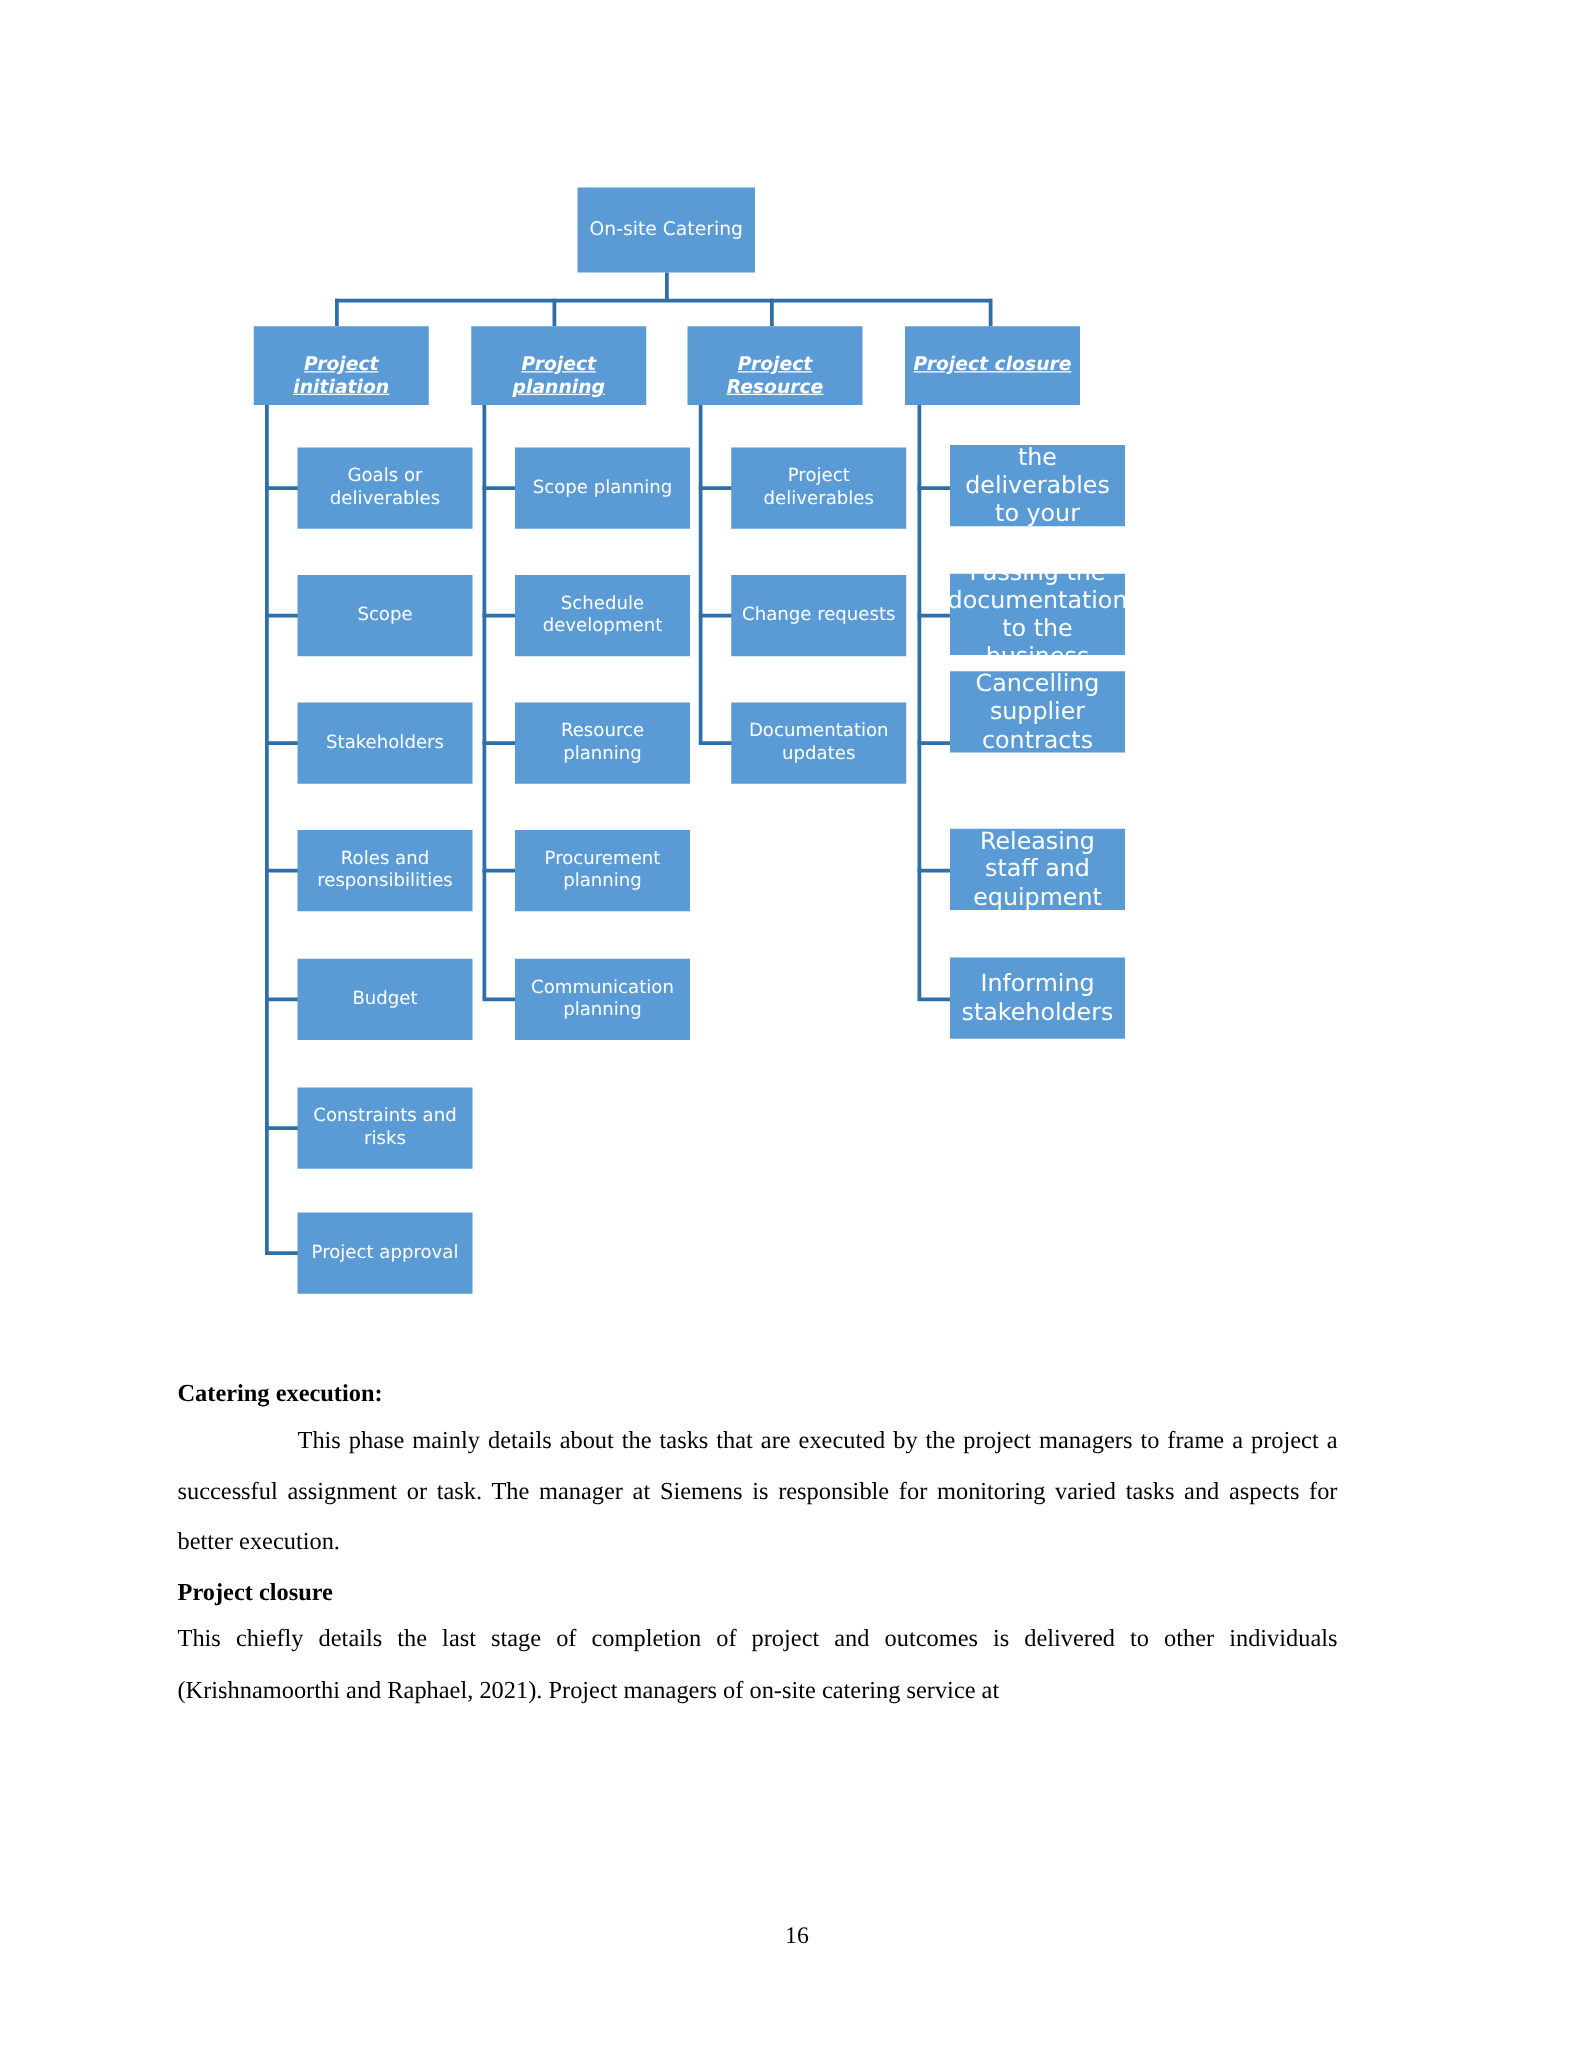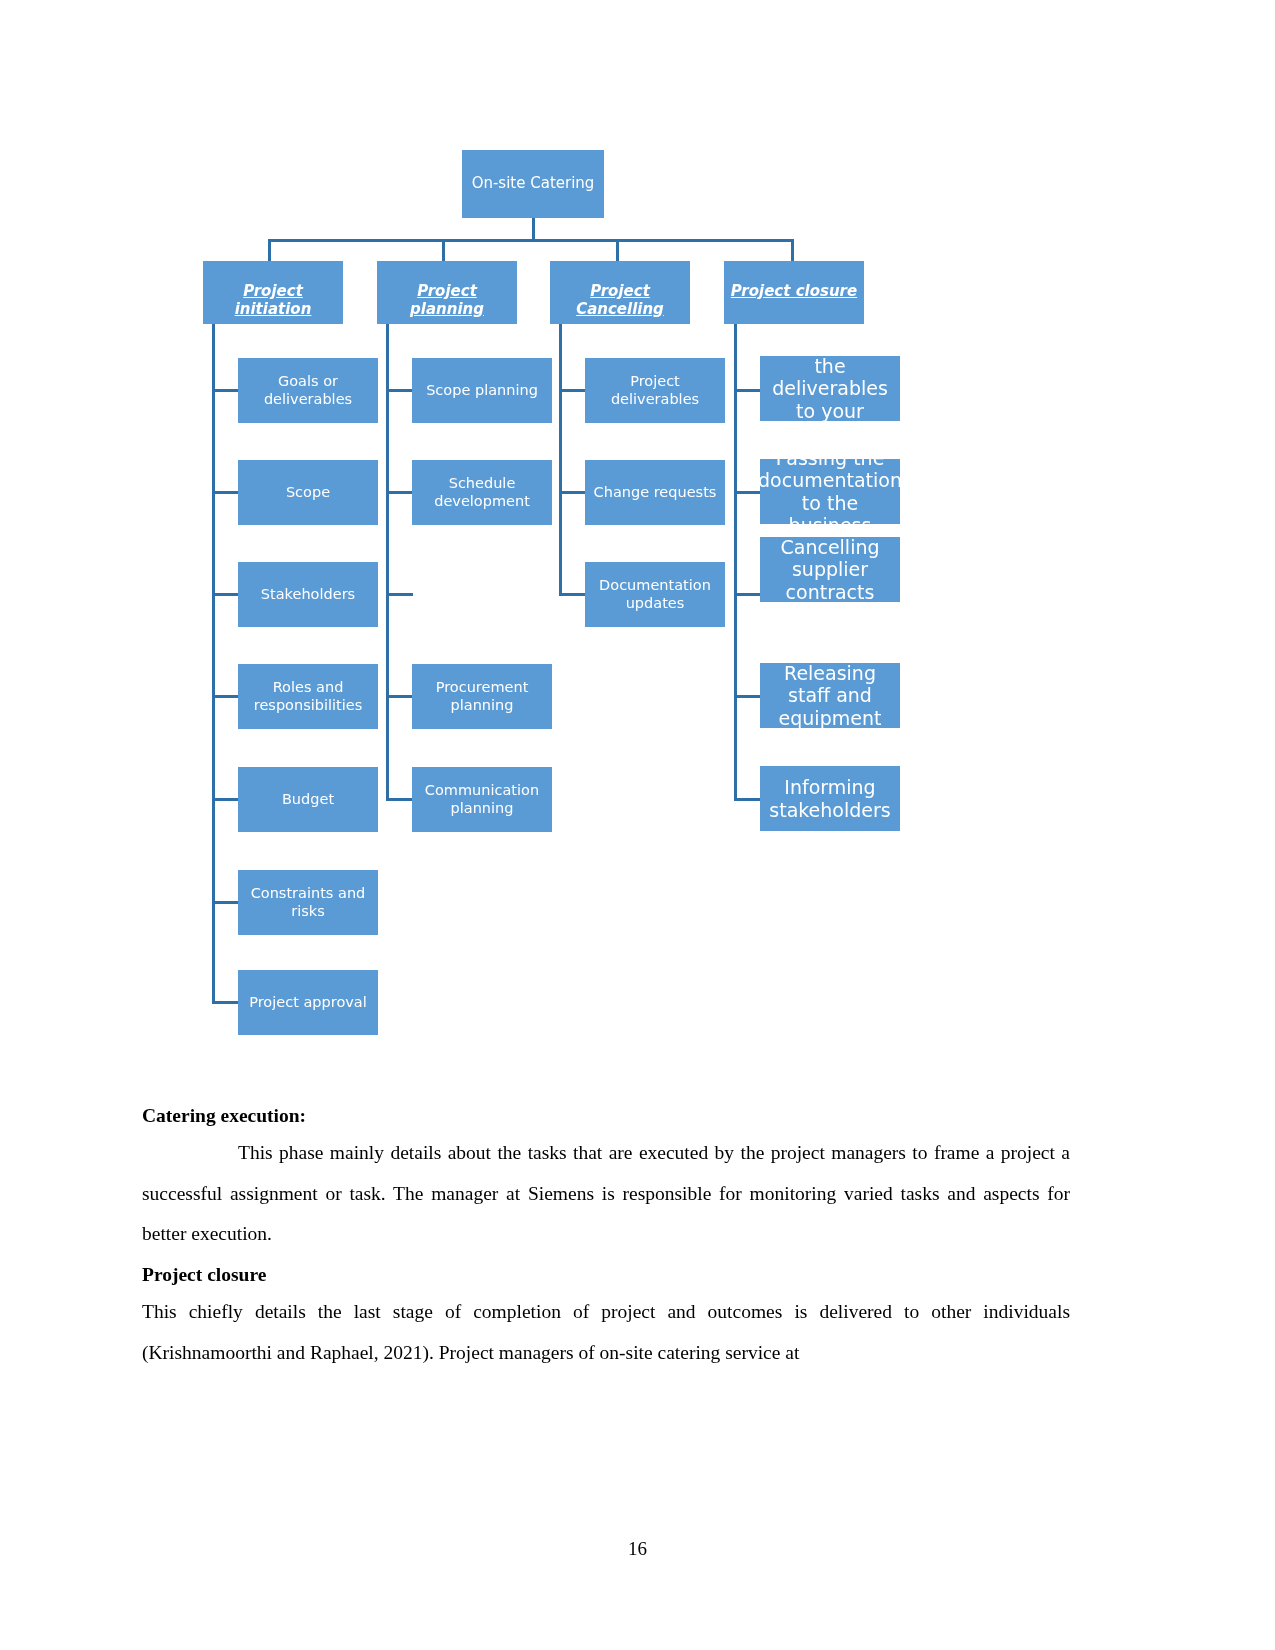--- a/index.html
+++ b/index.html
@@ -129,21 +129,21 @@
 
     <div class="line-h" style="left:118px; top:119px; width:525px;"></div>
 
     <div class="line-v" style="left:118px; top:119px; height:22px;"></div>
     <div class="line-v" style="left:292px; top:119px; height:22px;"></div>
     <div class="line-v" style="left:466px; top:119px; height:22px;"></div>
     <div class="line-v" style="left:641px; top:119px; height:22px;"></div>
 
     <div class="node phase" style="left:227px; top:141px; width:140px; height:63px;">Project planning</div>
     <div class="node phase" style="left:53px; top:141px; width:140px; height:63px;">Project initiation</div>
-    <div class="node phase" style="left:400px; top:141px; width:140px; height:63px;">Project Cancelling</div>
+    <div class="node phase" style="left:400px; top:141px; width:140px; height:63px;">Project Resource</div>
     <div class="node phase" style="left:574px; top:141px; width:140px; height:63px;">Project closure</div>
 
     <div class="line-v" style="left:62px; top:204px; height:679px;"></div>
 
     <div class="line-h" style="left:62px; top:269px; width:27px;"></div>
     <div class="node child" style="left:88px; top:238px; width:140px; height:65px;">Goals or deliverables</div>
 
     <div class="line-h" style="left:62px; top:371px; width:27px;"></div>
     <div class="node child" style="left:88px; top:340px; width:140px; height:65px;text-align:center;">Scope</div>
 
@@ -164,20 +164,21 @@
 
     <div class="line-v" style="left:236px; top:204px; height:475px;"></div>
 
     <div class="line-h" style="left:236px; top:269px; width:27px;"></div>
     <div class="node child" style="left:262px; top:238px; width:140px; height:65px;">Scope planning</div>
 
     <div class="line-h" style="left:236px; top:371px; width:27px;"></div>
     <div class="node child" style="left:262px; top:340px; width:140px; height:65px;">Schedule development</div>
 
     <div class="line-h" style="left:236px; top:473px; width:27px;"></div>
+    <div class="node child" style="left:262px; top:442px; width:140px; height:65px;">Resource planning</div>
 
     <div class="line-h" style="left:236px; top:575px; width:27px;"></div>
     <div class="node child" style="left:262px; top:544px; width:140px; height:65px;">Procurement planning</div>
 
     <div class="line-h" style="left:236px; top:678px; width:27px;"></div>
     <div class="node child" style="left:262px; top:647px; width:140px; height:65px;">Communication planning</div>
 
     <div class="line-v" style="left:409px; top:204px; height:270px;"></div>
 
     <div class="line-h" style="left:409px; top:269px; width:27px;"></div>

